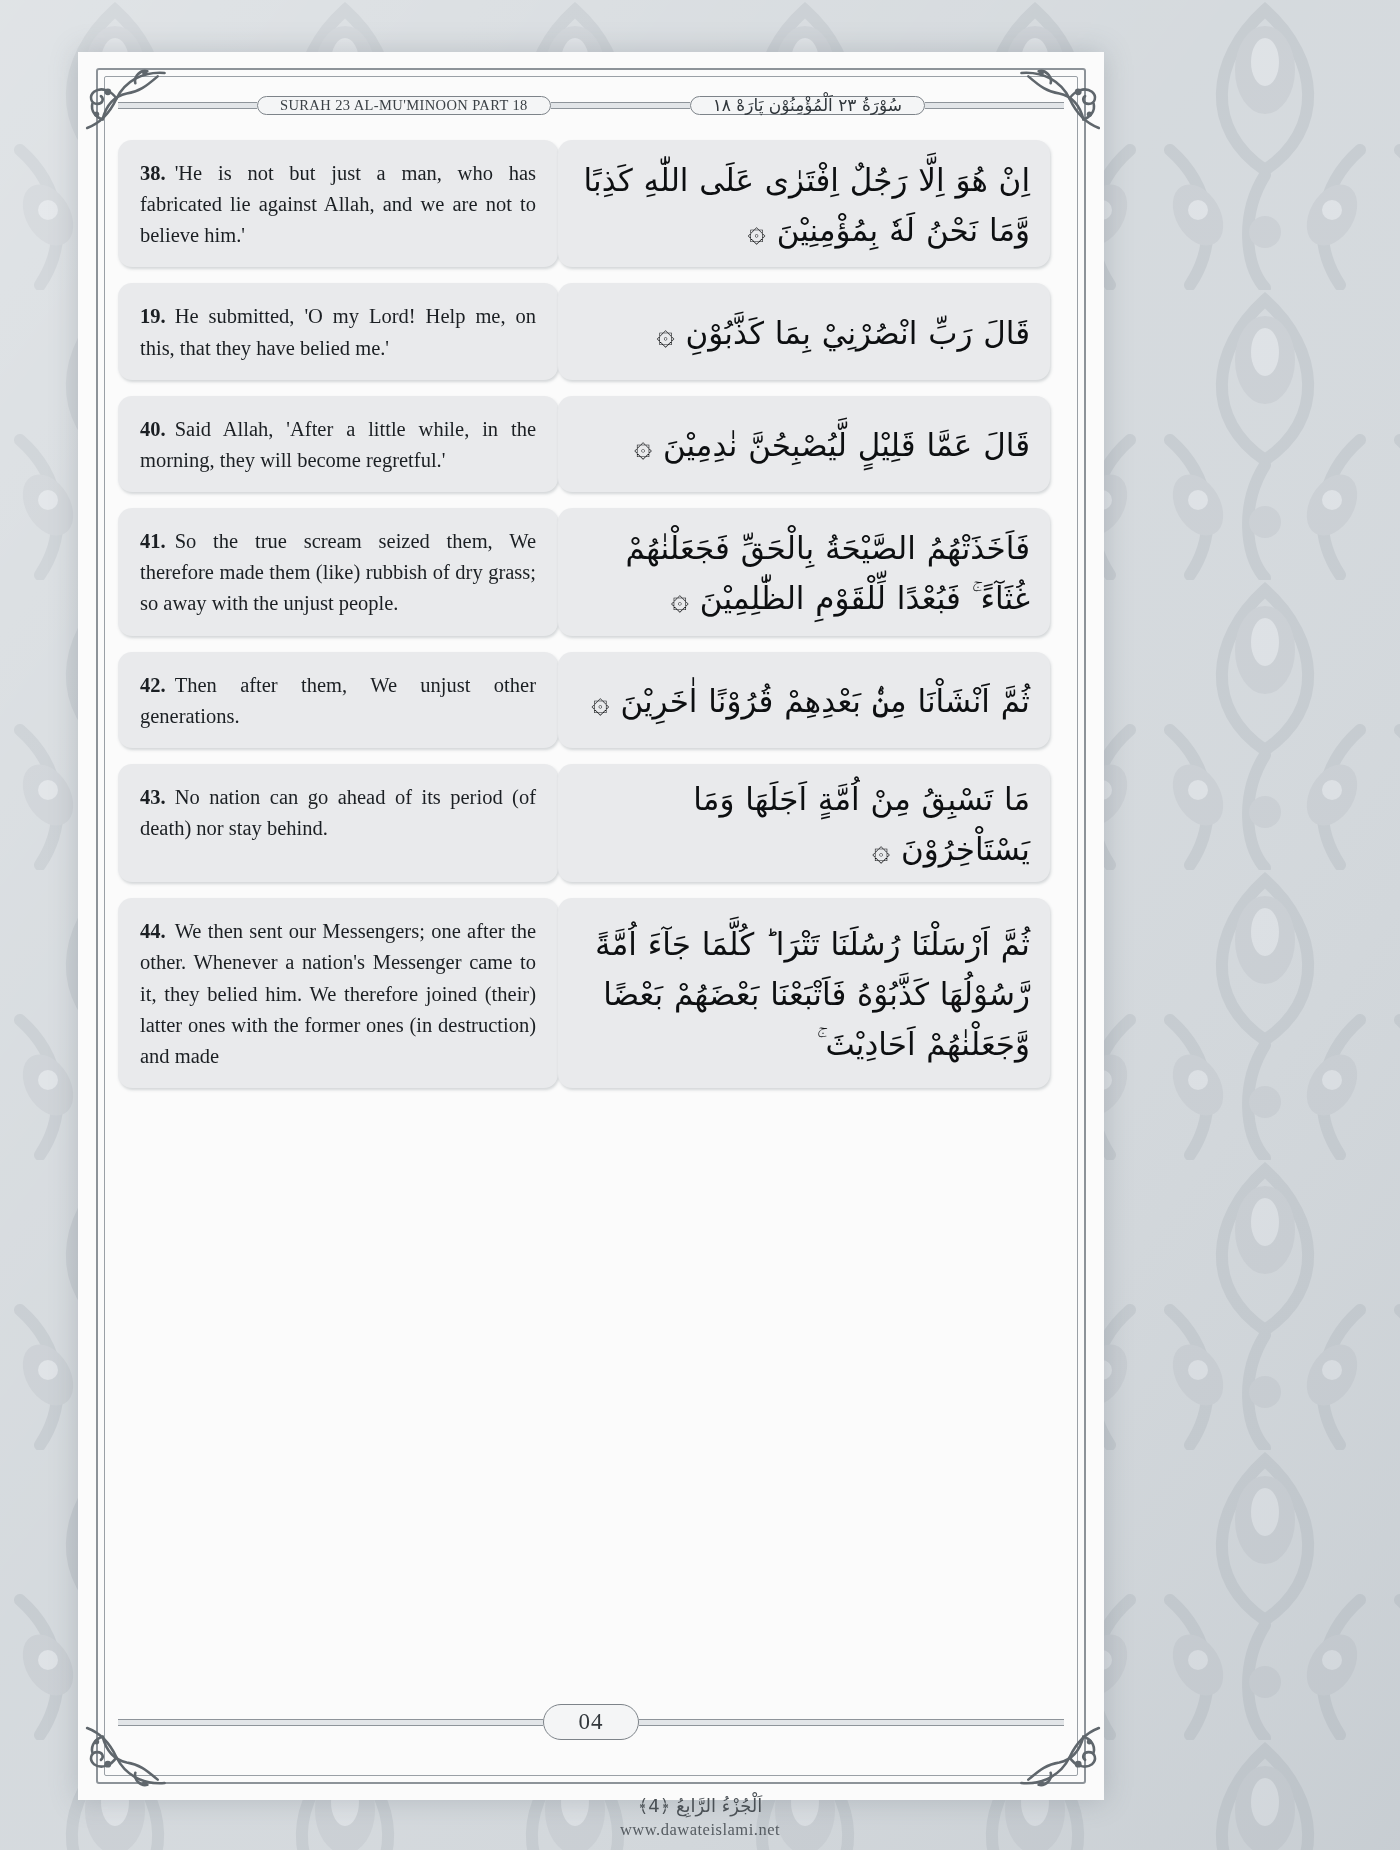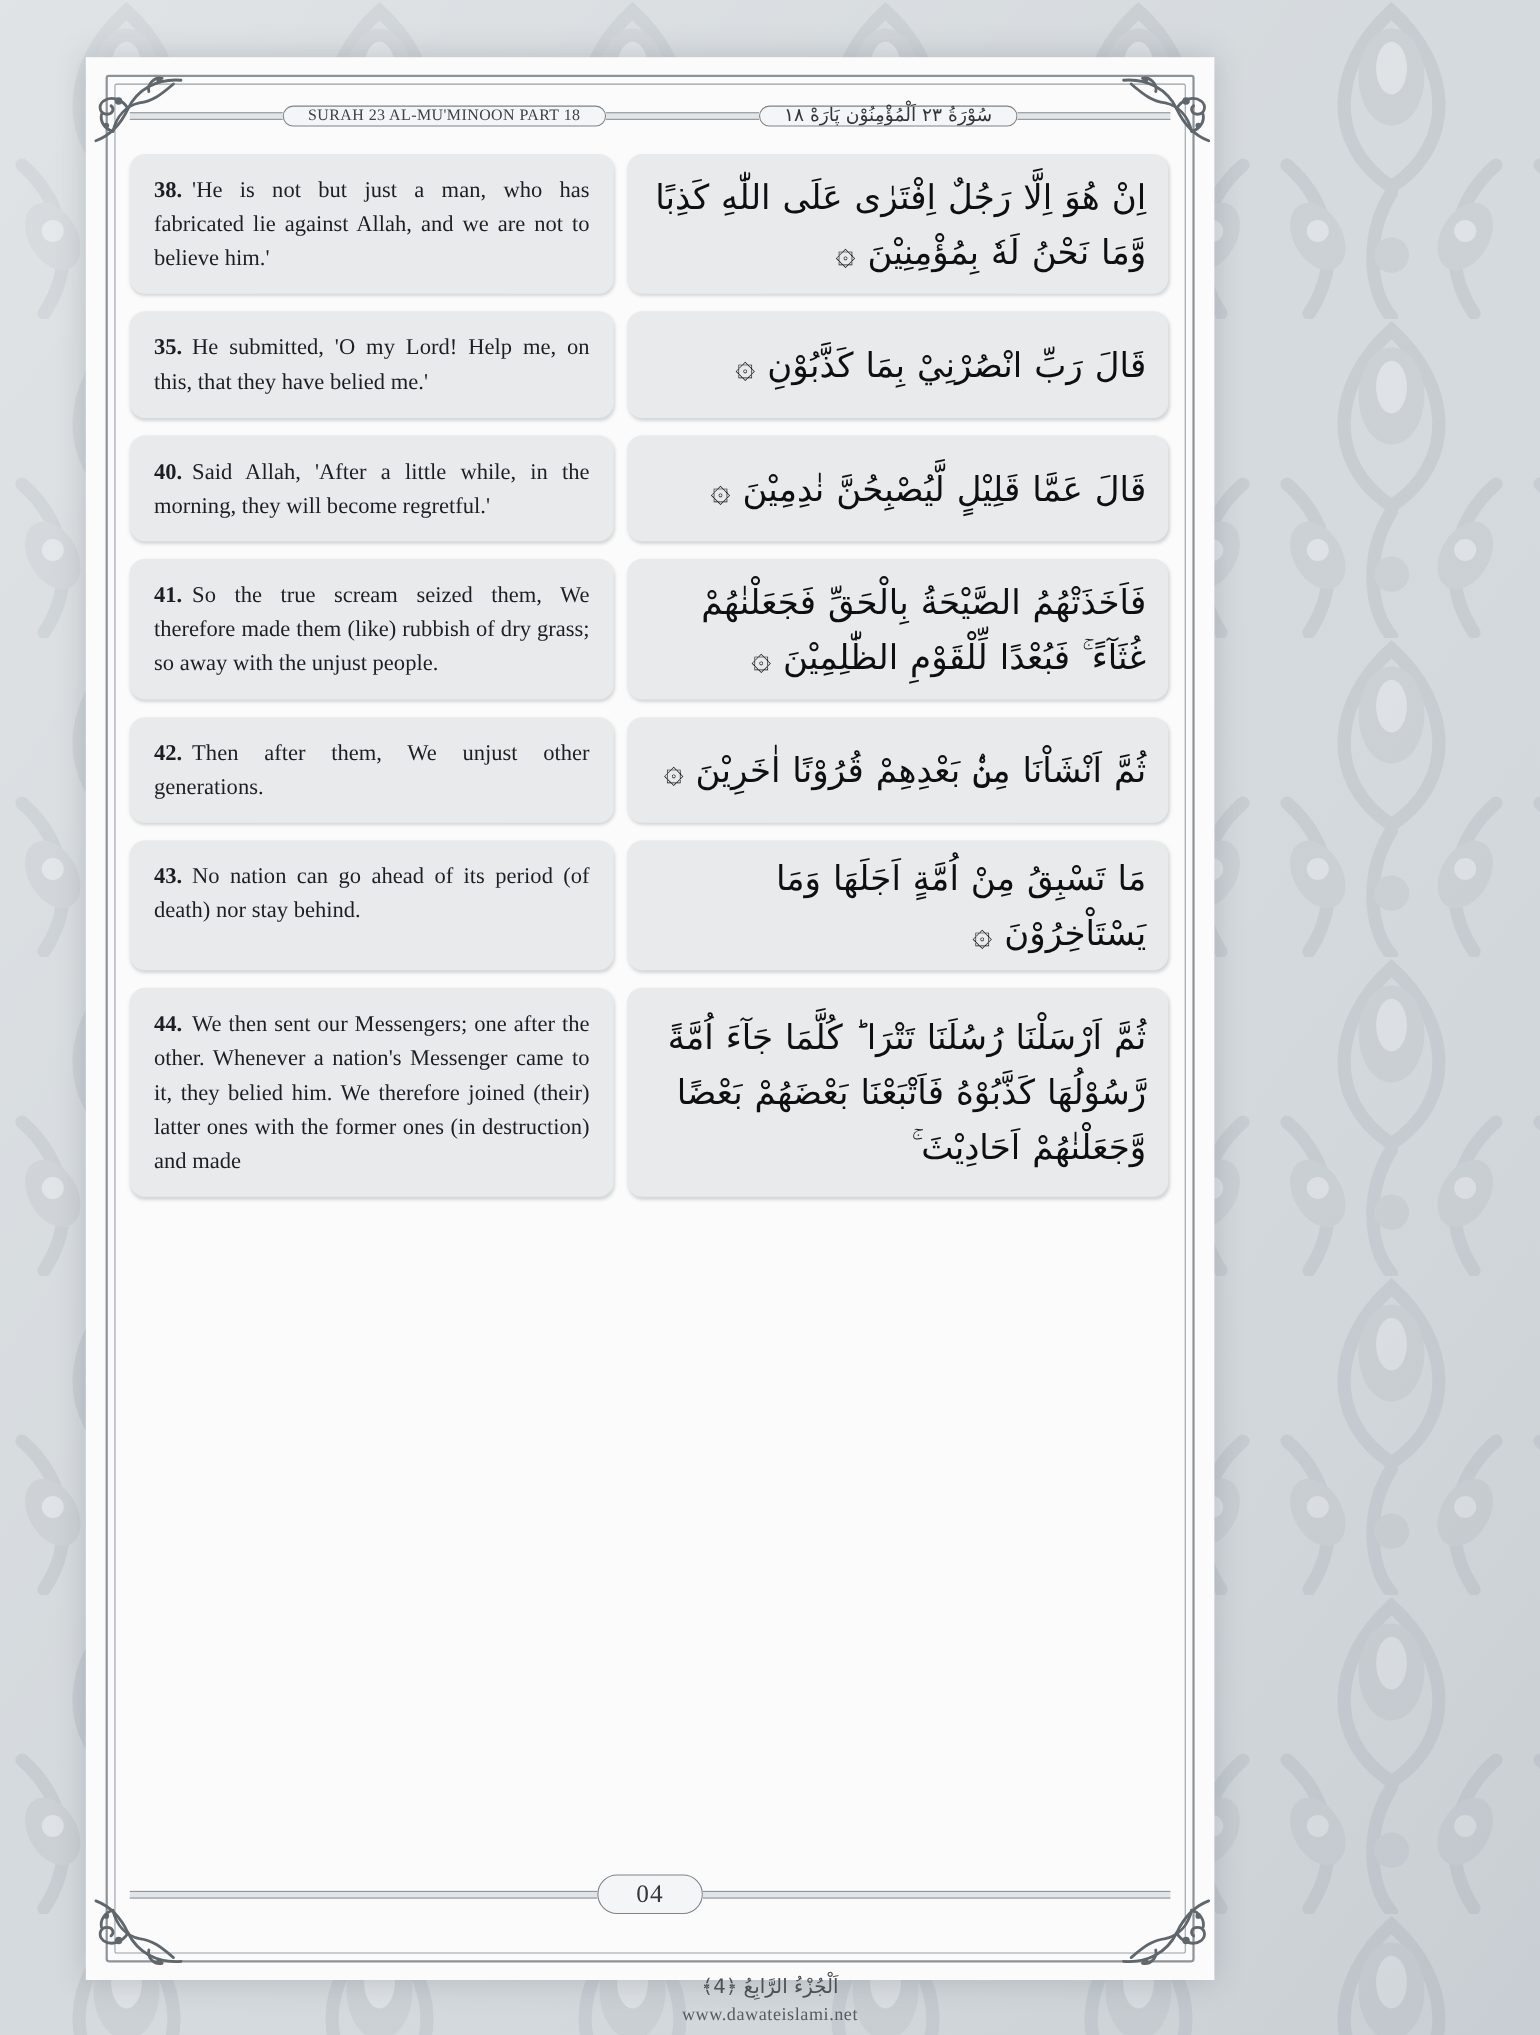--- a/index.html
+++ b/index.html
@@ -118,21 +118,21 @@
   #verse-area {
     position: absolute;
     left: 118px;
     top: 140px;
     width: 946px;
     height: 1545px;
   }
 
   .verse-row {
     display: flex;
-    gap: 12px;
+    gap: 0;
     margin-bottom: 16px;
   }
 
   .panel {
     background: #e9eaec;
     border-radius: 14px;
     box-shadow: 1px 2px 3px rgba(120,128,136,0.30);
   }
 
   .panel-en {
@@ -350,21 +350,21 @@
     <div class="panel panel-en">
       <div class="en-text"><span class="en-num">38.</span><span>'He is not but just a man, who has fabricated lie against Allah, and we are not to believe him.'</span></div>
     </div>
     <div class="panel panel-ar">
       <div class="ar-text">اِنْ هُوَ اِلَّا رَجُلٌ اِفْتَرٰى عَلَى اللّٰهِ كَذِبًا وَّمَا نَحْنُ لَهٗ بِمُؤْمِنِيْنَ ۞</div>
     </div>
   </div>
 
   <div class="verse-row">
     <div class="panel panel-en">
-      <div class="en-text"><span class="en-num">35.</span><span>He submitted, 'O my Lord! Help me, on this, that they have belied me.'</span></div>
+      <div class="en-text"><span class="en-num">19.</span><span>He submitted, 'O my Lord! Help me, on this, that they have belied me.'</span></div>
     </div>
     <div class="panel panel-ar">
       <div class="ar-text">قَالَ رَبِّ انْصُرْنِيْ بِمَا كَذَّبُوْنِ ۞</div>
     </div>
   </div>
 
   <div class="verse-row">
     <div class="panel panel-en">
       <div class="en-text"><span class="en-num">40.</span><span>Said Allah, 'After a little while, in the morning, they will become regretful.'</span></div>
     </div>

